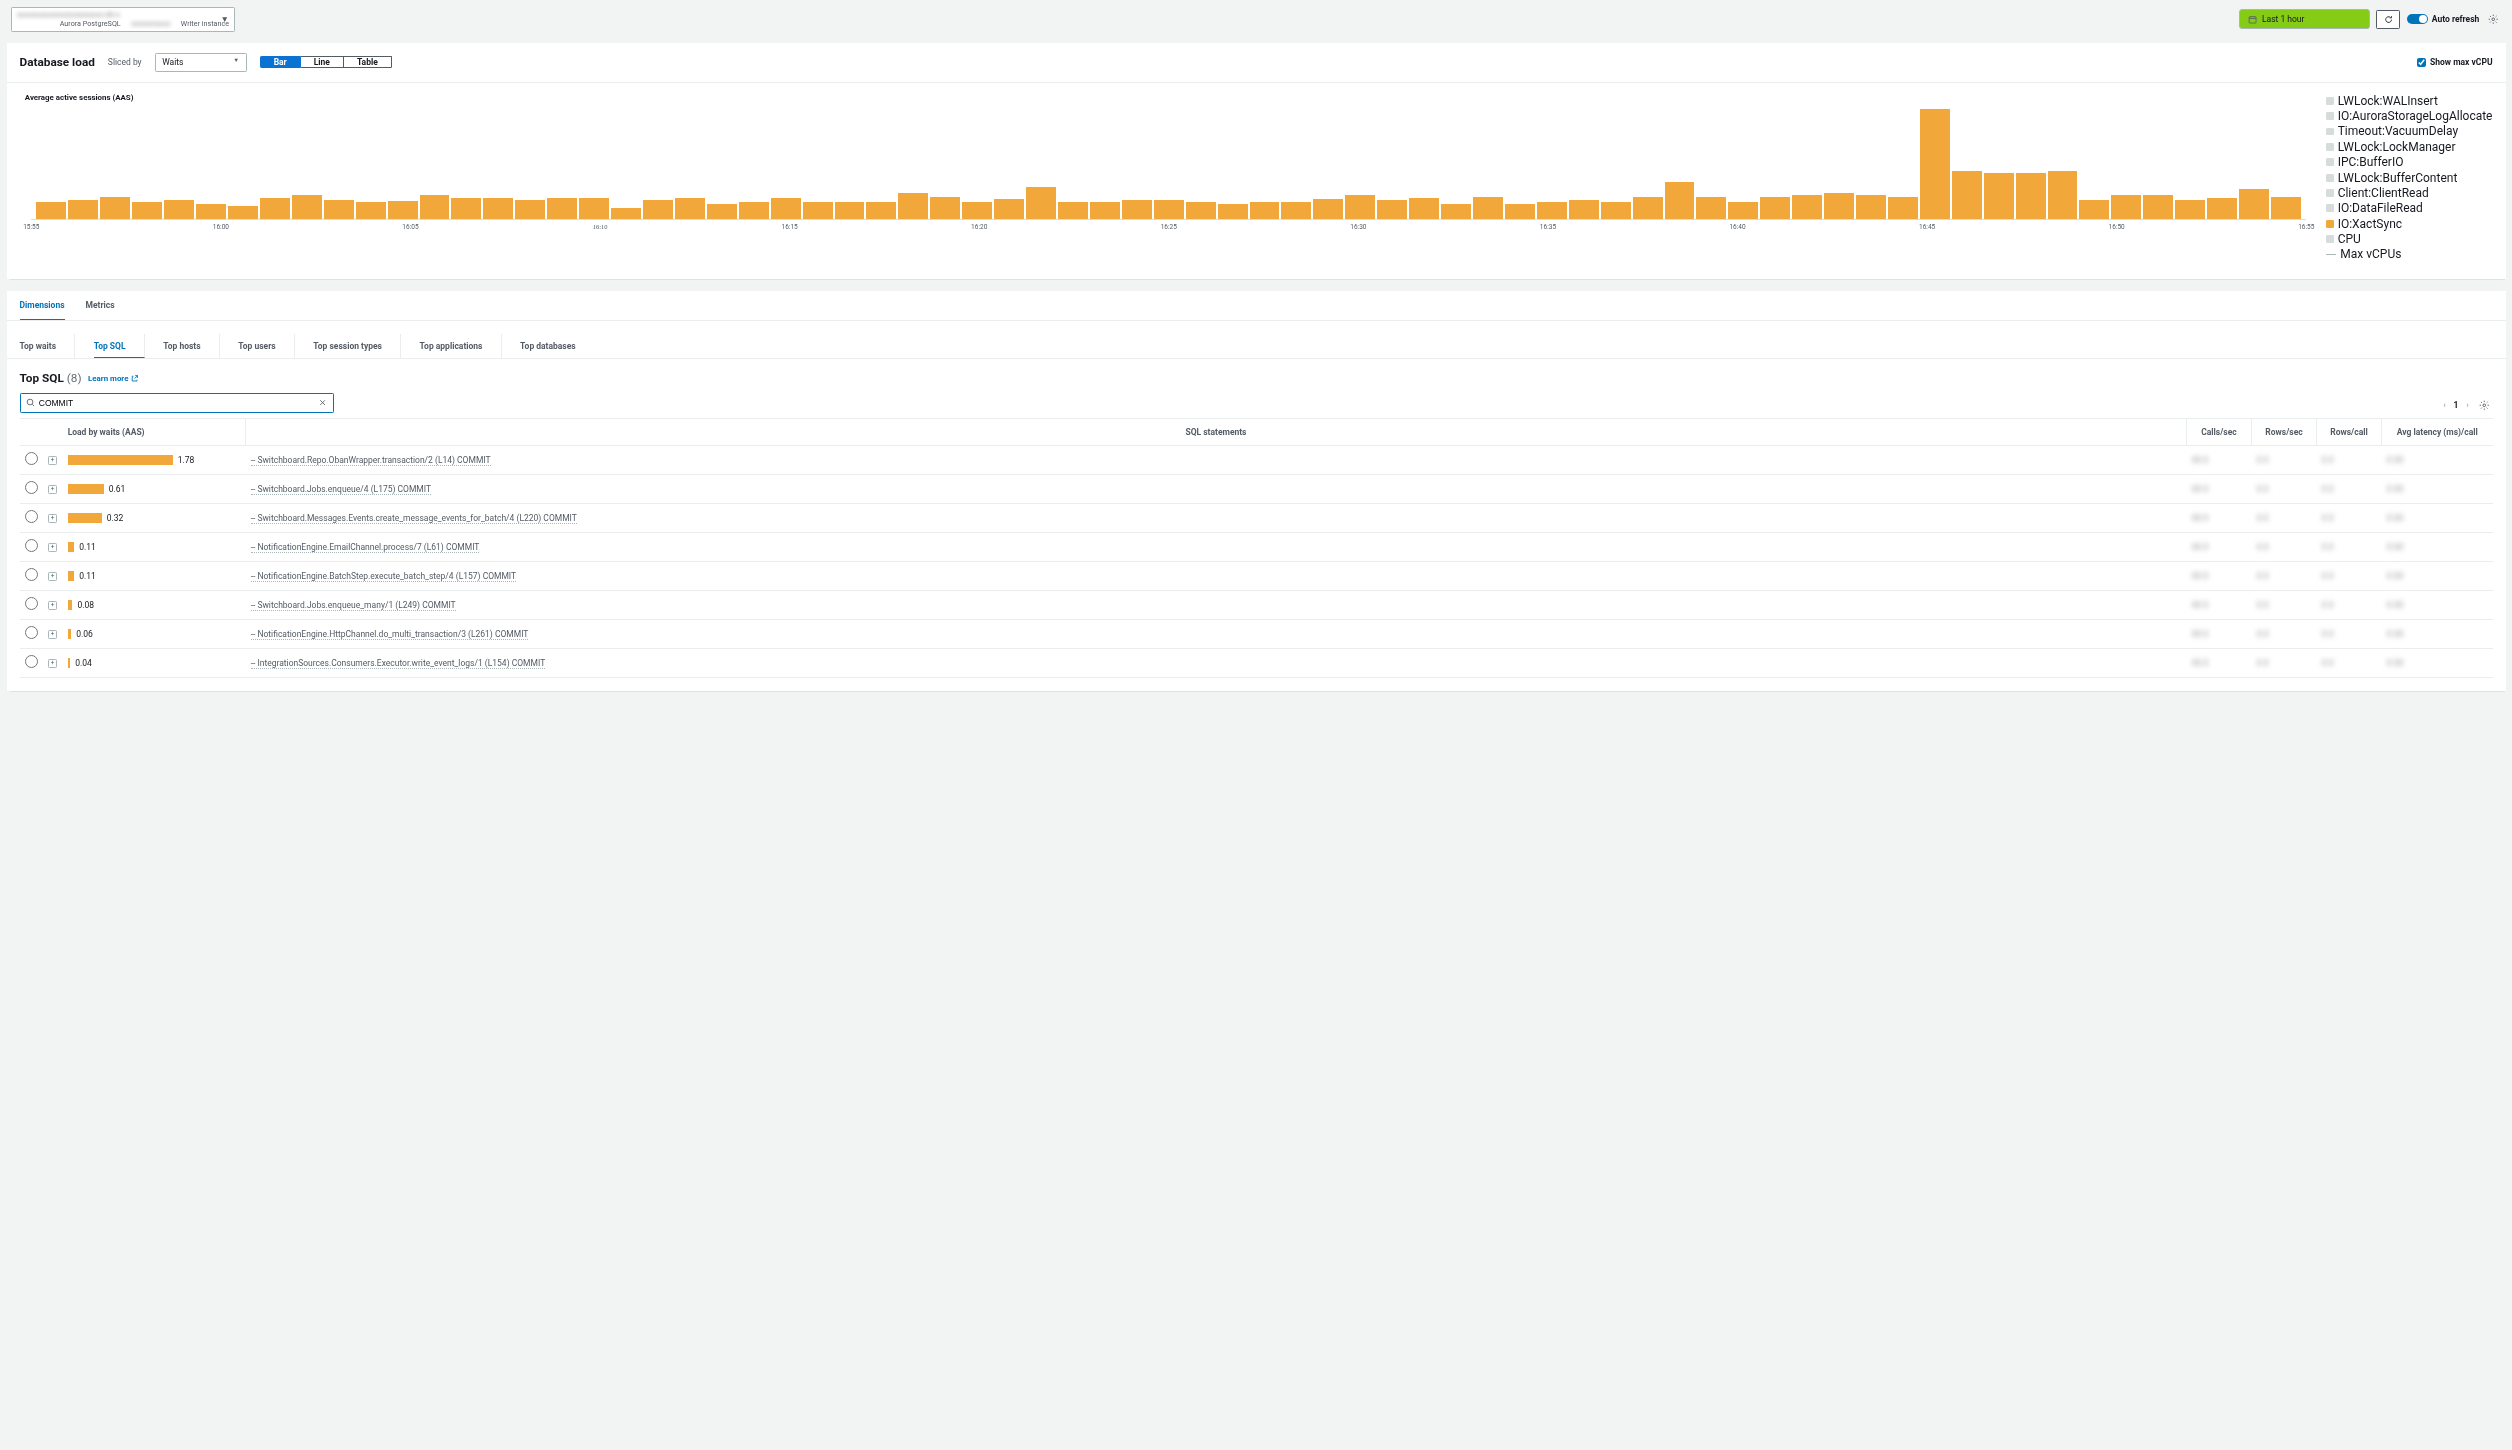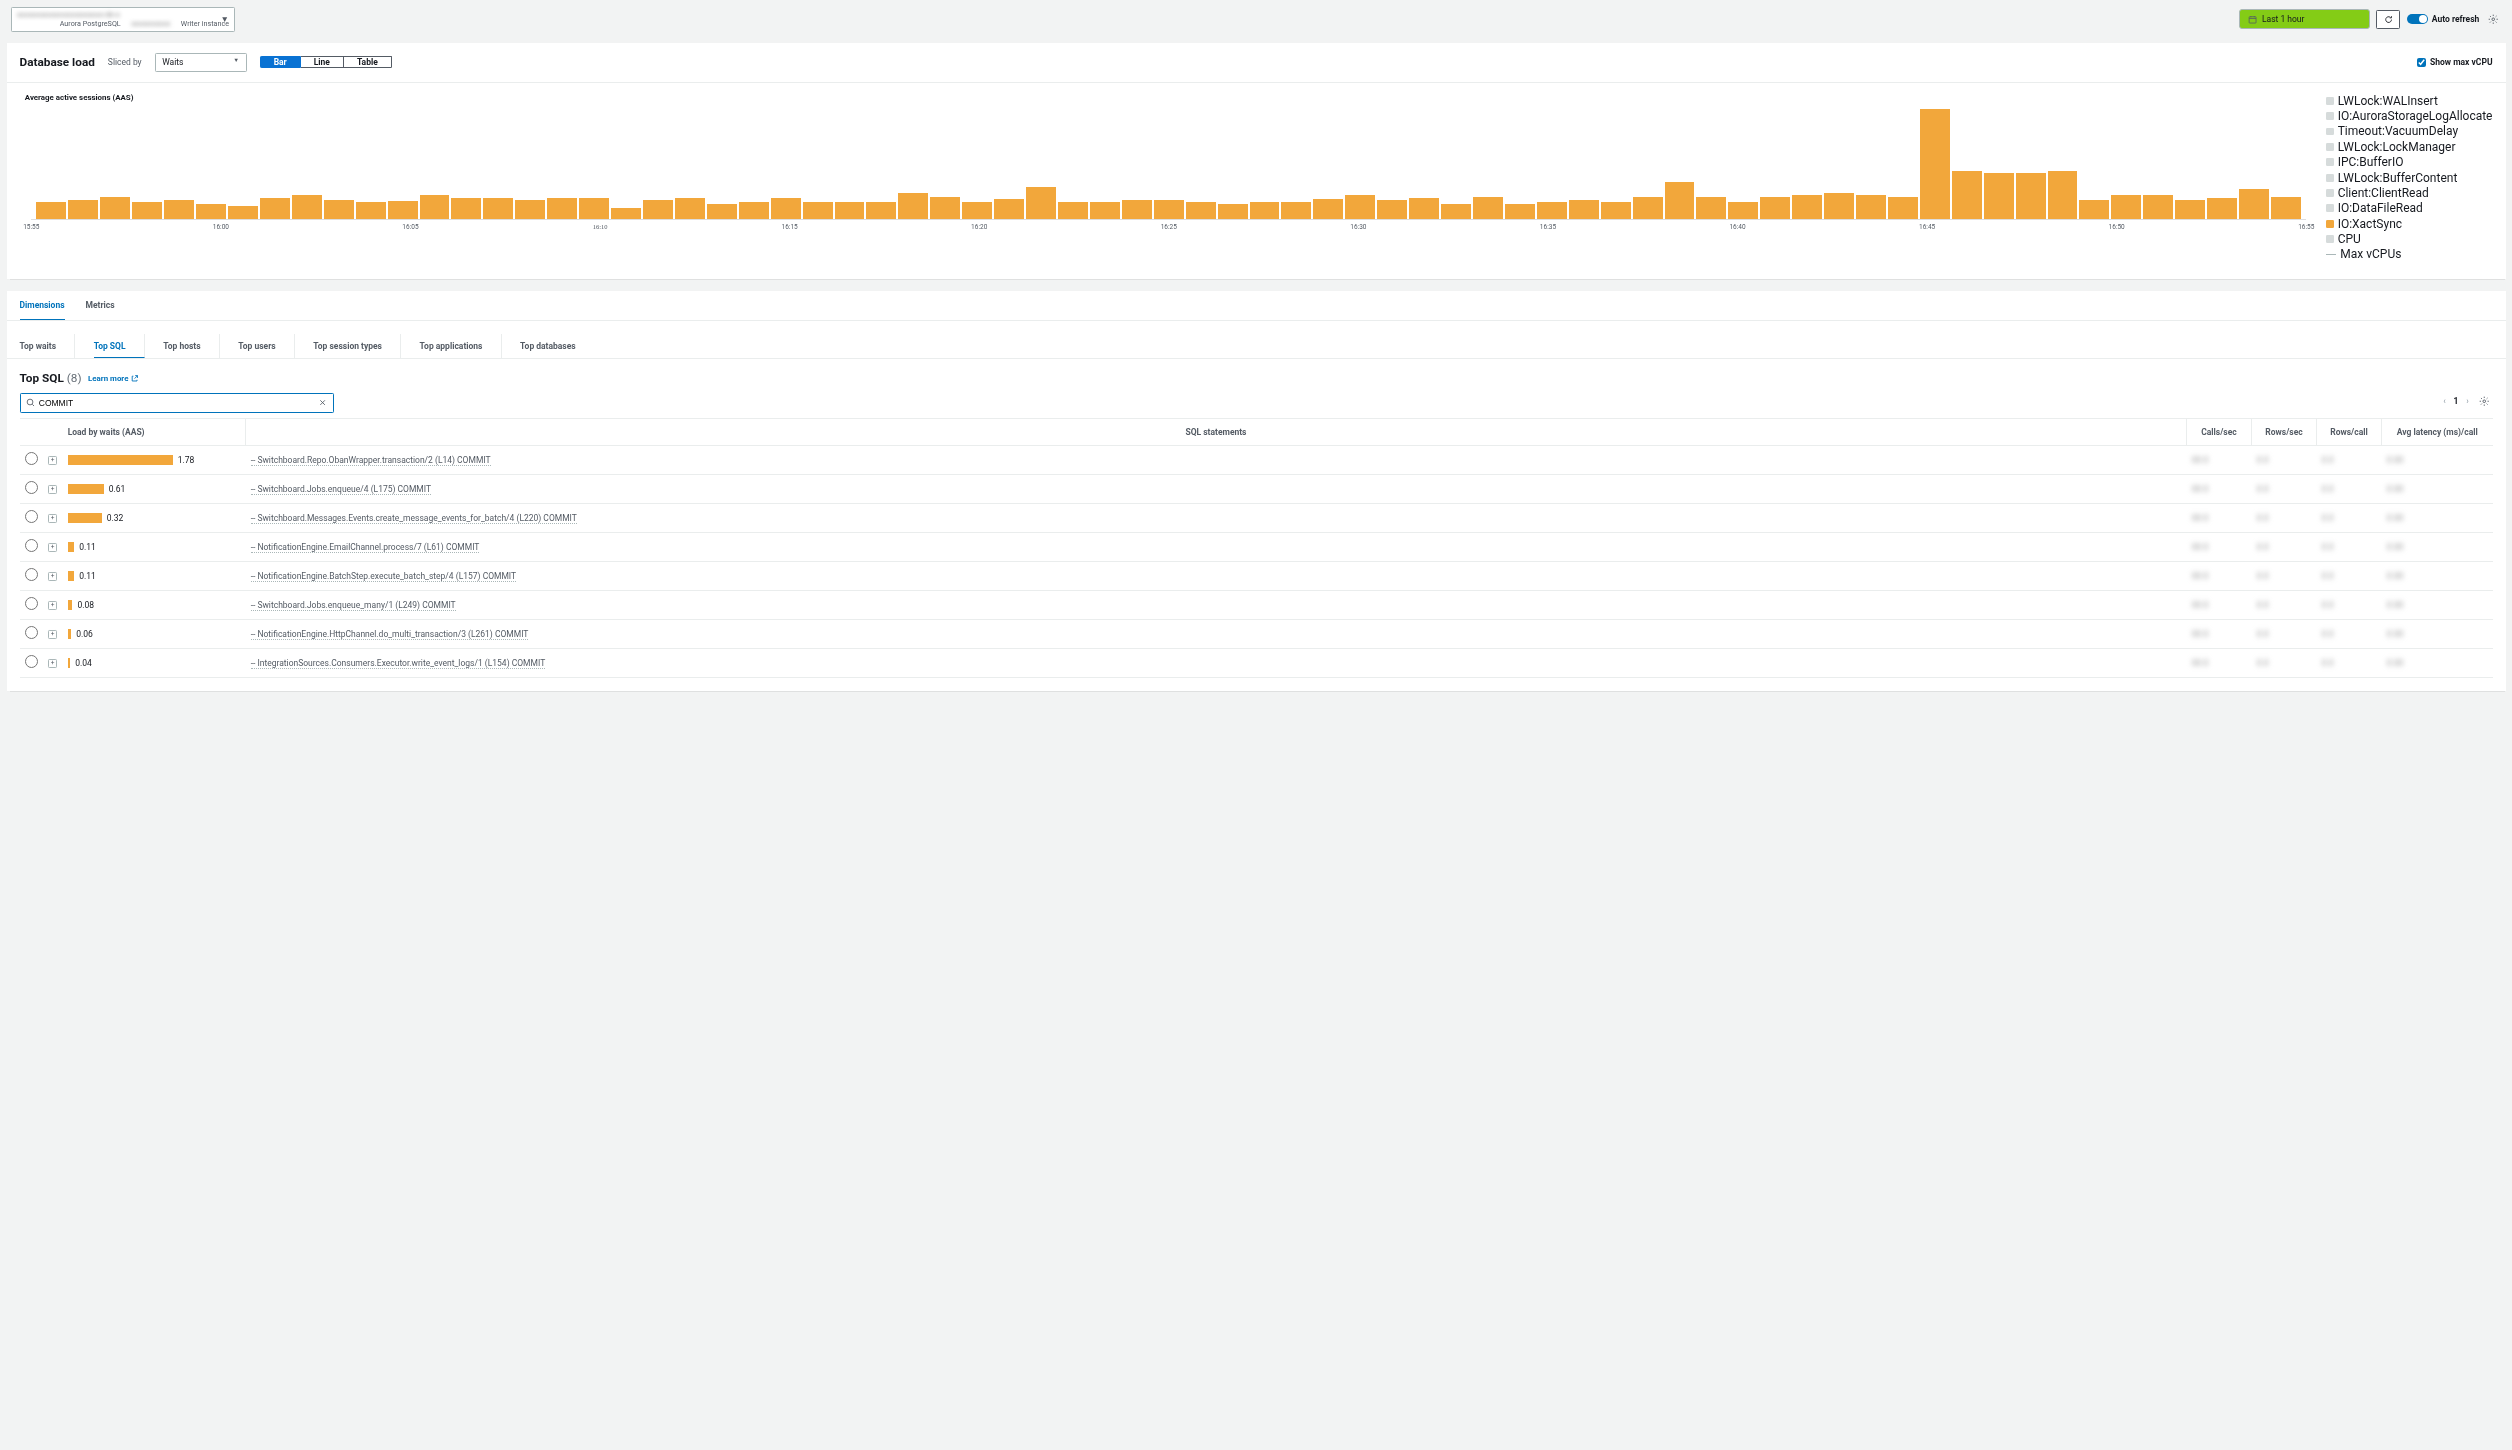--- a/index.html
+++ b/index.html
@@ -62,21 +62,21 @@
   .dim-tabs { display: flex; border-bottom: 0.7px solid #eaeded; margin: 0 -13px 11.8px -13px; padding: 0 13px; }
   .dim-tab { padding: 6.5px 0; margin-right: 18.3px; font-weight: 700; color: #545b64; cursor: pointer; border-right: 0.7px solid #eaeded; padding-right: 18.3px; }
   .dim-tab:last-child { border-right: none; }
   .dim-tab.active { color: #0073bb; border-bottom: 1.3px solid #0073bb; }
   
   .sql-head { display: flex; align-items: center; gap: 6.5px; margin-bottom: 7.9px; }
   .sql-head-title { font-size: 11.8px; font-weight: 700; }
   .sql-count { color: #687078; font-weight: 400; }
   .learn-more { color: #0073bb; font-size: 7.9px; font-weight: 700; display: inline-flex; align-items: center; gap: 2.6px; }
   
-  .search-row { display: flex; align-items: flex-start; gap: 24px; margin-bottom: 5.2px; }
+  .search-row { display: flex; align-items: flex-end; gap: 24px; margin-bottom: 5.2px; }
   .search-box { display: inline-flex; align-items: center; border: 1.3px solid #0073bb; border-radius: 1.3px; padding: 3.9px 5.2px; width: 314px; background: #fff; }
   .search-box input { border: none; outline: none; flex: 1; font-size: 8.5px; padding: 0 3.9px; }
   .pager { margin-left: auto; display: inline-flex; align-items: center; gap: 7.9px; color: #8d99a4; }
   .pager .cur { color: #16191f; font-weight: 700; }
   
   
   table { width: 100%; border-collapse: collapse; }
   thead th { text-align: left; font-weight: 700; color: #545b64; padding: 7.9px 5.2px; border-top: 0.7px solid #eaeded; border-bottom: 0.7px solid #eaeded; font-size: 8.5px; }
   thead th.bordered { border-left: 0.7px solid #eaeded; text-align: center; }
   tbody td { padding: 6.5px 5.2px; border-bottom: 0.7px solid #eaeded; vertical-align: middle; }

